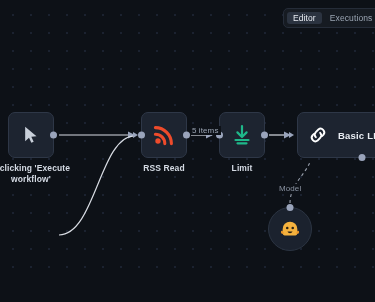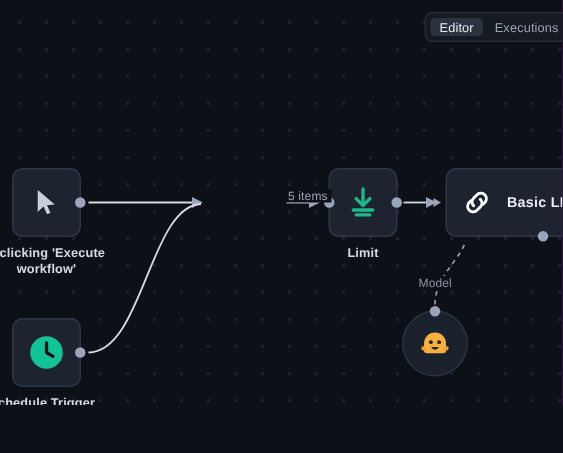--- a/index.html
+++ b/index.html
@@ -208,31 +208,34 @@
   <div class="node trigger" id="node-manual-trigger">
     <div class="nbox">
       <svg class="icon" width="20" height="20" viewBox="0 0 24 24">
         <path d="M5 2 L5 19.5 L9.6 15.2 L12.4 21.4 L15.2 20.1 L12.4 14.1 L18.6 13.6 Z" fill="#c9d0da"></path>
       </svg>
       <div class="dot out"></div>
     </div>
     <div class="nlabel"><span>n clicking 'Execute</span><br><span>workflow'</span></div>
   </div>
 
-  <div class="node trigger" id="node-schedule-trigger">
-    <div class="nbox">
-      <svg class="icon" width="26" height="26" viewBox="0 0 24 24">
-        <circle cx="12" cy="12" r="10" fill="#13c398"></circle>
-        <path d="M12 6 L12 12 L16 14.4" stroke="#0d1117" stroke-width="2" stroke-linecap="round" stroke-linejoin="round" fill="none"></path>
-      </svg>
+
+  <div class="node" id="node-rss-read">
+    <div class="nbox">
+      <svg class="icon" width="24" height="24" viewBox="0 0 24 24">
+        <circle cx="6" cy="18" r="2.7" fill="#ee4b2b"></circle>
+        <path d="M3.4 11.2 A 9.4 9.4 0 0 1 12.8 20.6" stroke="#ee4b2b" stroke-width="3.1" fill="none" stroke-linecap="round"></path>
+        <path d="M3.4 4.6 A 16 16 0 0 1 19.4 20.6" stroke="#ee4b2b" stroke-width="3.1" fill="none" stroke-linecap="round"></path>
+      </svg>
+      <div class="inarrow"></div>
+      <div class="dot in"></div>
       <div class="dot out"></div>
     </div>
-    <div class="nlabel">chedule Trigger</div>
-  </div>
-
+    <div class="nlabel">RSS Read</div>
+  </div>
 
   <div class="node" id="node-limit">
     <div class="nbox">
       <svg class="icon" width="24" height="24" viewBox="0 0 24 24">
         <path d="M12 3 L12 13" stroke="#1fb88a" stroke-width="2.2" stroke-linecap="round"></path>
         <path d="M7.4 9.4 L12 14 L16.6 9.4" stroke="#1fb88a" stroke-width="2.2" fill="none" stroke-linecap="round" stroke-linejoin="round"></path>
         <path d="M5.5 17 L18.5 17" stroke="#1fb88a" stroke-width="2.2" stroke-linecap="round"></path>
         <path d="M7.5 20.3 L16.5 20.3" stroke="#1fb88a" stroke-width="2.2" stroke-linecap="round"></path>
       </svg>
       <div class="dot in"></div>

